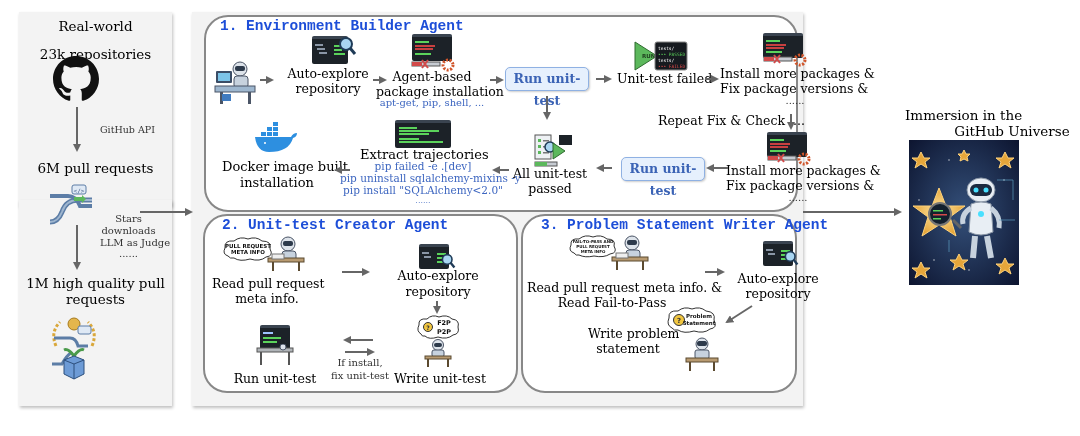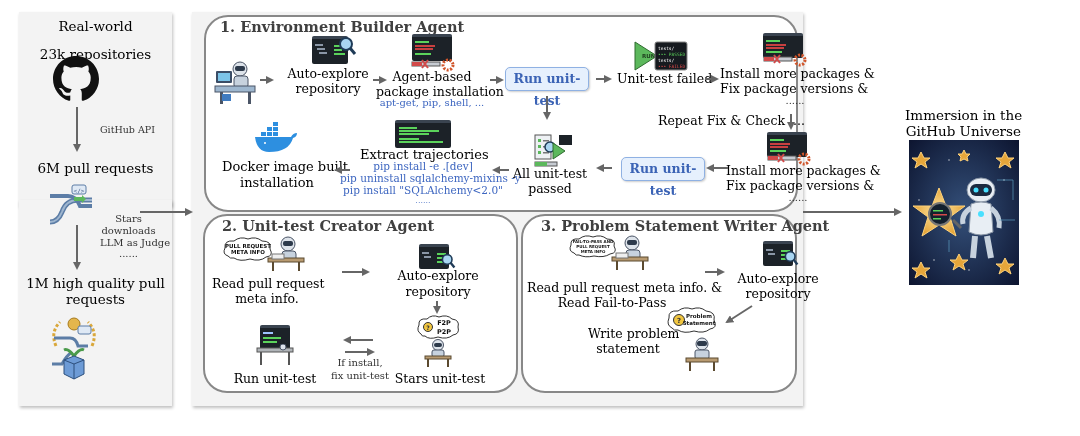--- a/index.html
+++ b/index.html
@@ -1,19 +1,19 @@
 <!DOCTYPE html>
 <html><head>
 <meta charset="utf-8">
 <style>
   html,body{margin:0;padding:0;background:#fff;}
   body{width:1080px;height:436px;position:relative;overflow:hidden;font-family:"DejaVu Serif","Liberation Serif",serif;color:#222;}
   .panel{position:absolute;background:#f3f3f3;box-shadow:1px 2px 3px rgba(0,0,0,0.25);}
   .box{position:absolute;background:#fff;border:2px solid #888;border-radius:24px;}
-  .title{position:absolute;color:#404040;font-weight:bold;font-size:14.5px;white-space:nowrap;}
+  .title{position:absolute;color:#1d4ed8;font-weight:bold;font-size:14.5px;white-space:nowrap;font-family:Liberation Mono, monospace;}
   .lbl{position:absolute;font-size:12.5px;text-align:center;line-height:15px;white-space:nowrap;color:#000000;}
   .small{position:absolute;font-size:10px;text-align:center;line-height:12px;white-space:nowrap;color:#333;}
   .blue{position:absolute;font-size:10.5px;text-align:center;line-height:12.5px;white-space:nowrap;color:#3d66c0;}
   .runbtn{position:absolute;background:#e6f0fd;border:1.5px solid #8fb1e3;border-radius:5px;color:#3b63b5;font-weight:bold;font-size:12.5px;text-align:center;line-height:22px;box-shadow:1px 1px 2px rgba(0,0,0,0.2);}
   svg.arrows{position:absolute;left:0;top:0;}
   .icon{position:absolute;}
   .term{position:absolute;background:#1c2228;border-radius:2px;border-top:3px solid #3a4450;}
   .term i{position:absolute;height:1.5px;background:#5bd35b;display:block;}
 </style>
 </head>
@@ -176,21 +176,21 @@
 <div class="lbl" style="left:510px;top:181px;width:80px;">passed</div>
 
 <div class="term" style="left:395px;top:120px;width:56px;height:25px;">
     <i style="left:4px;top:4px;width:18px;"></i>
     <i style="left:4px;top:7px;width:40px;"></i>
     <i style="left:4px;top:10px;width:30px;"></i>
     <i style="left:4px;top:15px;width:20px;"></i>
     <i style="left:4px;top:18px;width:44px;"></i>
   </div>
 <div class="lbl" style="left:360px;top:147px;width:126px;font-size:13px;">Extract trajectories</div>
-<div class="blue" style="left:340px;top:160px;width:166px;">pip install -e .[dev]</div>
+<div class="blue" style="left:340px;top:160px;width:166px;">pip failed -e .[dev]</div>
 <div class="blue" style="left:340px;top:172px;width:166px;">pip uninstall sqlalchemy-mixins -y</div>
 <div class="blue" style="left:340px;top:184px;width:166px;">pip install "SQLAlchemy&lt;2.0"</div>
 <div class="blue" style="left:340px;top:195px;width:166px;font-size:8px;">......</div>
 
 <svg class="icon" width="46" height="34" viewBox="0 0 46 34" style="left:253px;top:120px;">
   <g fill="#2d8fe0">
     <rect x="8" y="12" width="5" height="4"></rect>
       <rect x="14" y="12" width="5" height="4"></rect>
       <rect x="20" y="12" width="5" height="4"></rect>
     <rect x="14" y="7" width="5" height="4"></rect>
@@ -245,21 +245,21 @@
   <text x="28" y="20" font-size="6.5" text-anchor="middle" font-weight="bold" fill="#111" font-family="DejaVu Sans, sans-serif">P2P</text>
 </svg>
 <svg class="icon" width="30" height="28" viewBox="0 0 30 28" style="left:423px;top:339px;">
   <circle cx="15" cy="6" r="5.5" fill="#dde3ea" stroke="#4b5566"></circle>
   <rect x="11" y="4" width="8" height="4" rx="2" fill="#2d3a4b"></rect>
   <rect x="9" y="11" width="12" height="7" rx="2" fill="#c7d2de" stroke="#4b5566"></rect>
   <rect x="2" y="17" width="26" height="3" fill="#b89a70" stroke="#5b4a30"></rect>
   <rect x="4" y="20" width="2" height="8" fill="#5b4a30"></rect>
     <rect x="24" y="20" width="2" height="8" fill="#5b4a30"></rect>
 </svg>
-<div class="lbl" style="left:390px;top:371px;width:100px;">Stars unit-test</div>
+<div class="lbl" style="left:390px;top:371px;width:100px;">Write unit-test</div>
 
 <div class="term" style="left:260px;top:325px;width:30px;height:22px;">
     <i style="left:3px;top:4px;width:10px;background:#9fc4ff;"></i>
     <i style="left:3px;top:9px;width:18px;"></i>
     <i style="left:3px;top:13px;width:14px;"></i>
   </div>
 <svg class="icon" width="40" height="22" viewBox="0 0 40 22" style="left:255px;top:344px;">
   <rect x="2" y="4" width="36" height="4" fill="#b0b4b8" stroke="#555"></rect>
   <circle cx="28" cy="3" r="3" fill="#dde3ea" stroke="#4b5566"></circle>
   <rect x="5" y="8" width="2" height="13" fill="#555"></rect>
@@ -316,21 +316,21 @@
 <svg class="icon" width="36" height="34" viewBox="0 0 36 34" style="left:684px;top:337px;">
   <circle cx="18" cy="7" r="6" fill="#dde3ea" stroke="#4b5566"></circle>
   <rect x="13" y="4" width="10" height="5" rx="2" fill="#2d3a4b"></rect>
   <rect x="11" y="13" width="14" height="9" rx="2" fill="#c7d2de" stroke="#4b5566"></rect>
   <rect x="2" y="21" width="32" height="4" fill="#b89a70" stroke="#5b4a30"></rect>
   <rect x="5" y="25" width="2" height="9" fill="#5b4a30"></rect>
     <rect x="29" y="25" width="2" height="9" fill="#5b4a30"></rect>
 </svg>
 
 <div class="lbl" style="left:905px;top:108px;width:116px;font-size:13.5px;">Immersion in the</div>
-<div class="lbl" style="left:905px;top:124px;width:116px;font-size:13.5px;text-align:right;">GitHub Universe</div>
+<div class="lbl" style="left:954px;top:124px;width:116px;font-size:13.5px;">GitHub Universe</div>
 <svg class="icon" width="110" height="145" viewBox="0 0 110 145" style="left:909px;top:140px;">
   <defs>
     <radialGradient id="sky" cx="50%" cy="50%" r="70%">
       <stop offset="0" stop-color="#34507a"></stop>
       <stop offset="1" stop-color="#0d1530"></stop>
     </radialGradient>
     <radialGradient id="glow" cx="50%" cy="50%" r="50%">
       <stop offset="0" stop-color="#ffe9a8"></stop>
       <stop offset="1" stop-color="#e6a63a"></stop>
     </radialGradient>

